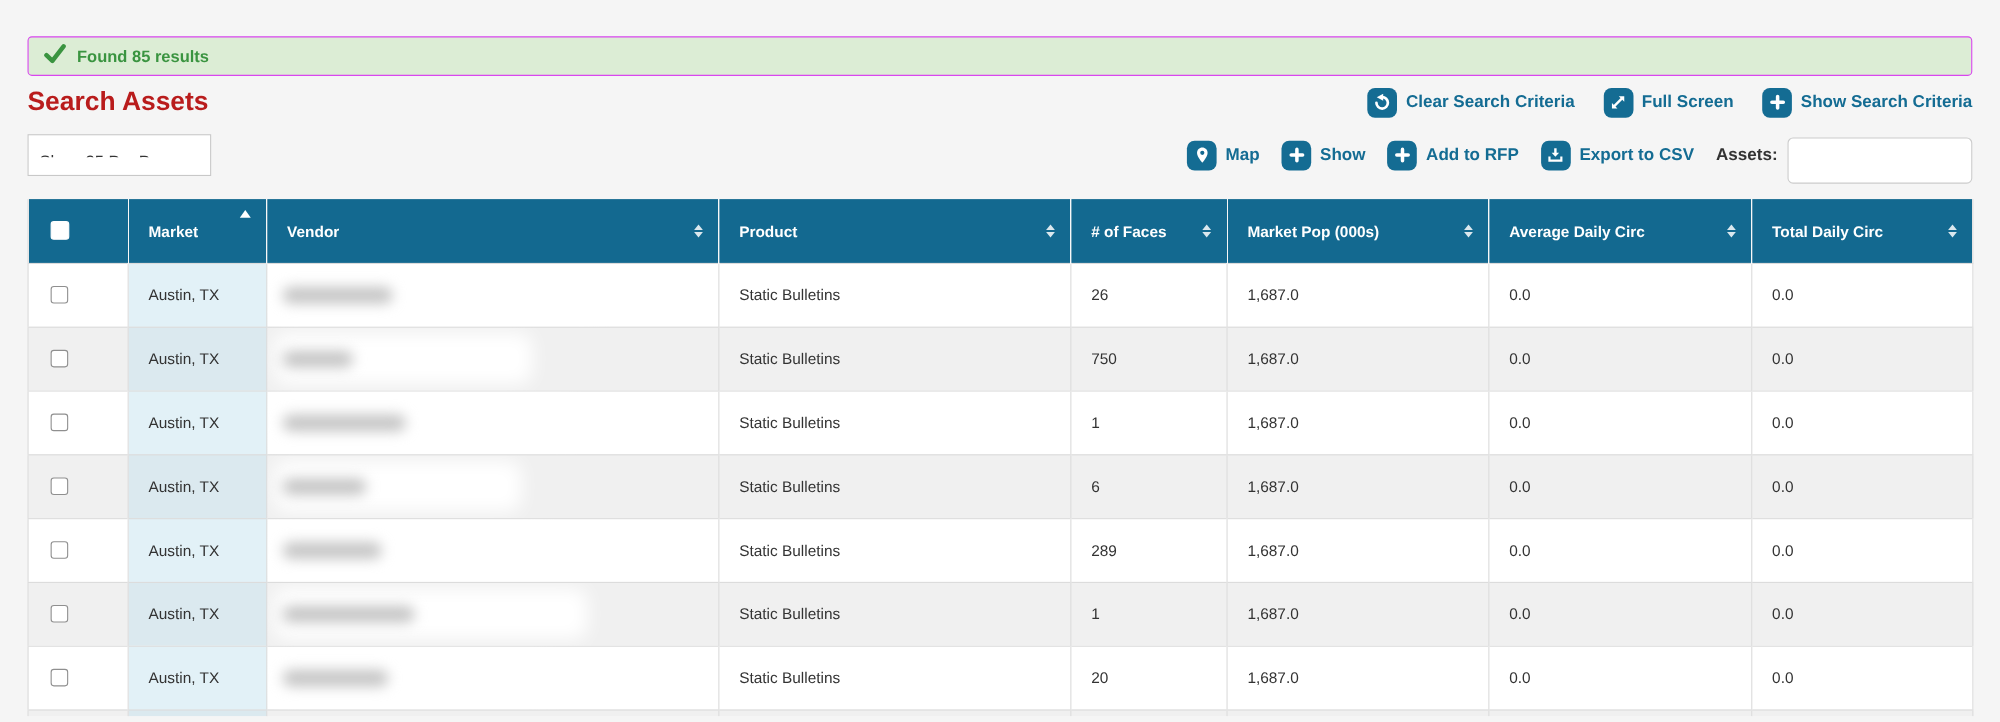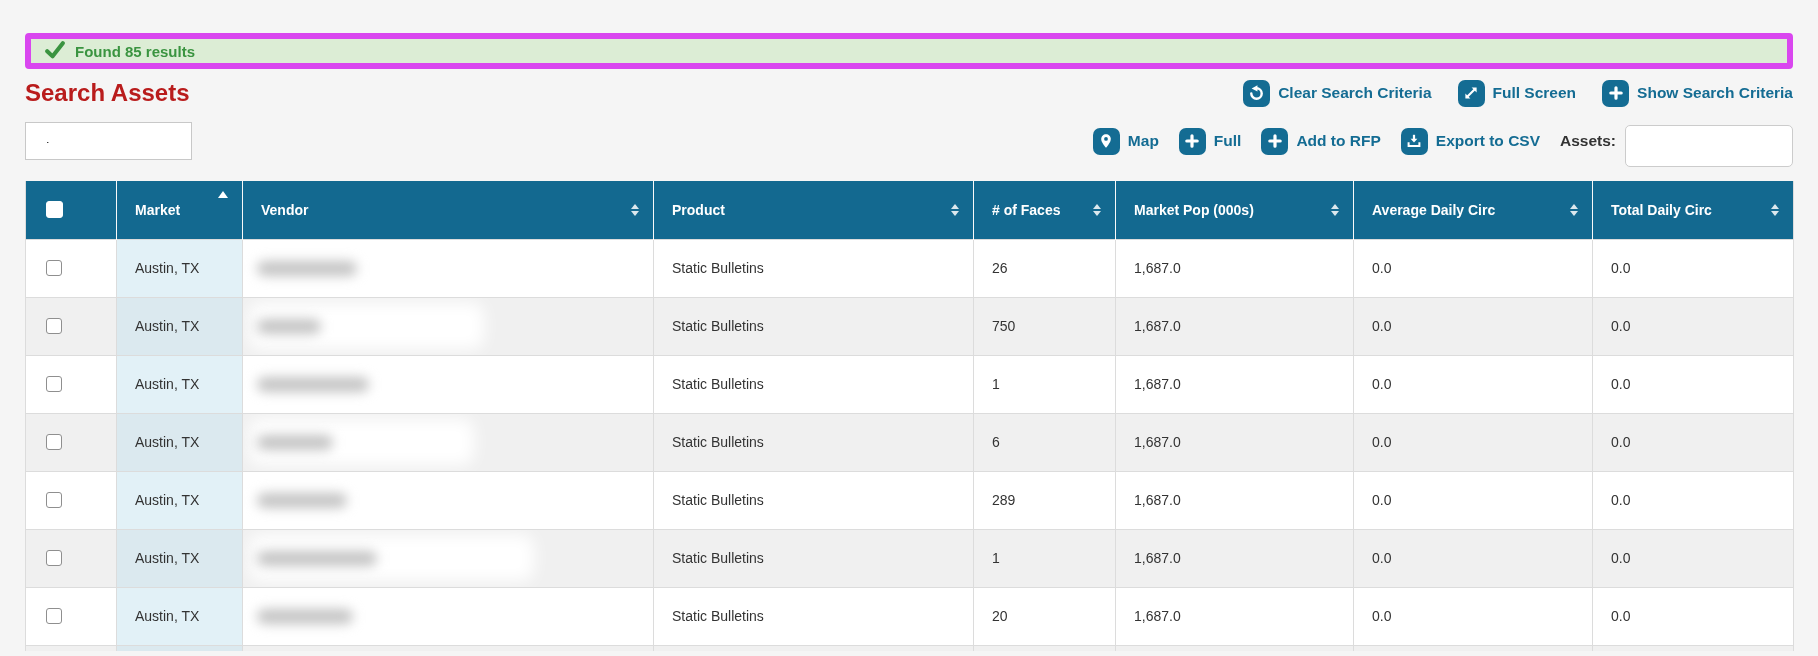--- a/index.html
+++ b/index.html
@@ -9,21 +9,21 @@
     font-family: "Liberation Sans", "DejaVu Sans", sans-serif;
     color: #333;
   }
   .container { width: 1768px; margin-left: 25px; }
 
   
   .alert-success {
     margin-top: 33px;
     height: 36px;
     background: #dcedd5;
-    border: 6px solid #d946ef;
+    border: 1px solid #d946ef;
     border-radius: 4px;
     display: flex;
     align-items: center;
     gap: 10px;
     padding-left: 14px;
     color: #3a9440;
     font-weight: bold;
     font-size: 15px;
   }
 
@@ -236,21 +236,21 @@
           </svg>
         </span>
         <span>Map</span>
       </button>
       <button class="icon-link">
         <span class="icon-btn">
           <svg width="16" height="16" viewBox="0 0 16 16">
             <path d="M8 2.8 V13.2 M2.8 8 H13.2" stroke="#fff" stroke-width="3.2" stroke-linecap="round"></path>
           </svg>
         </span>
-        <span>Full</span>
+        <span>Show</span>
       </button>
       <button class="icon-link">
         <span class="icon-btn">
           <svg width="16" height="16" viewBox="0 0 16 16">
             <path d="M8 2.8 V13.2 M2.8 8 H13.2" stroke="#fff" stroke-width="3.2" stroke-linecap="round"></path>
           </svg>
         </span>
         <span>Add to RFP</span>
       </button>
       <button class="icon-link">

